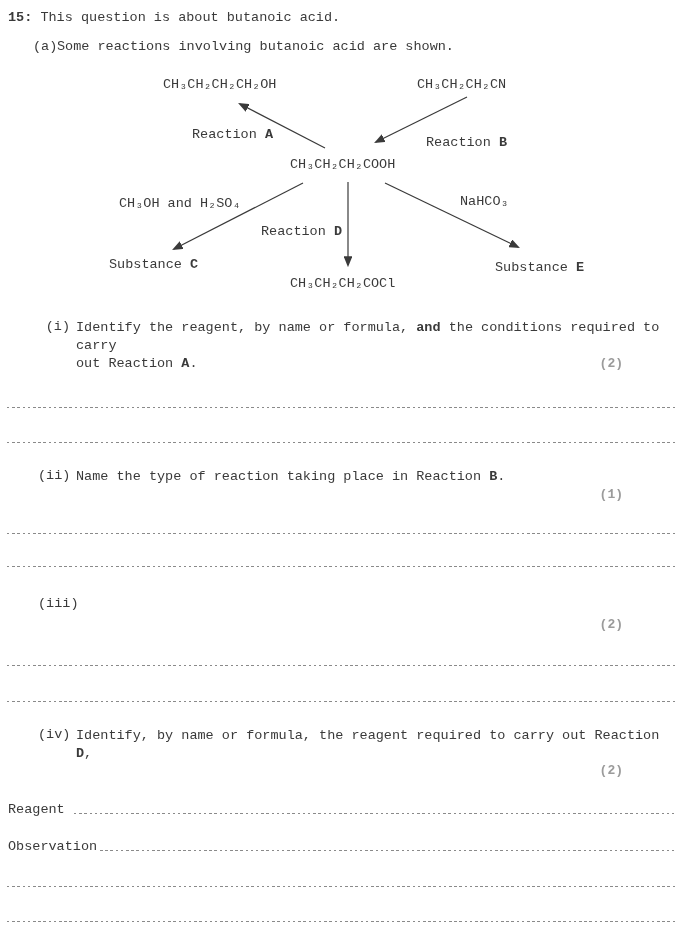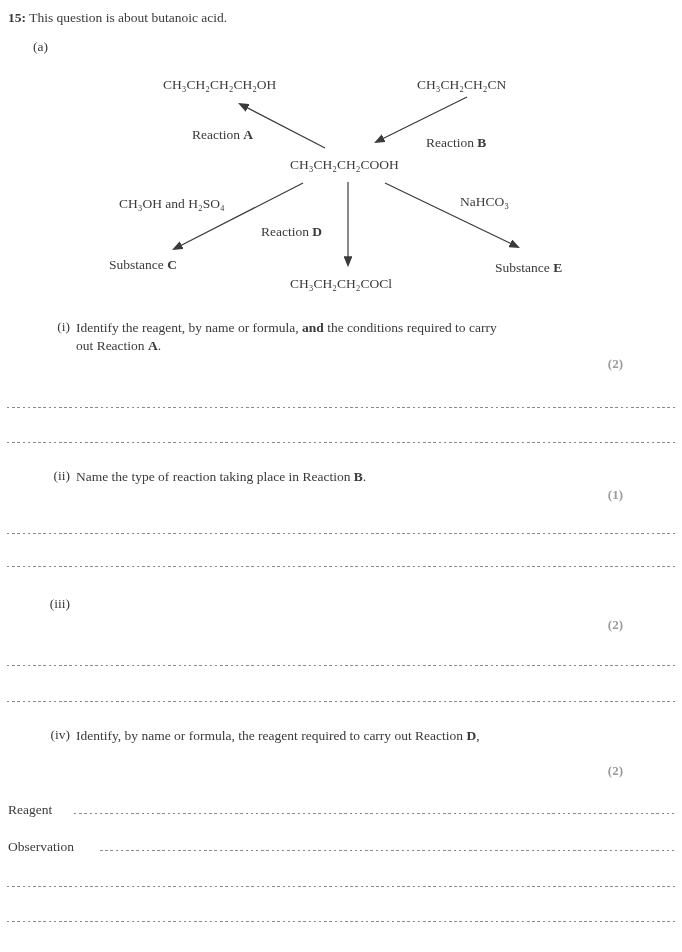--- a/index.html
+++ b/index.html
@@ -1,20 +1,20 @@
 <!DOCTYPE html>
 <html><head>
 <meta charset="utf-8">
 <style>
   html,body{margin:0;padding:0;background:#ffffff;}
   .page{
     position:relative;
     width:682px;height:952px;
     background:#ffffff;
-    font-family:Liberation Serif, serif;
+    font-family:Liberation Mono, monospace;
     color:#3a3a3a;
     font-size:13.5px;
     overflow:hidden;
     border-radius:6px;
   }
   .abs{position:absolute;white-space:nowrap;}
   .b{font-weight:700;}
   .seg-b{font-weight:700;}
   .q-label{
     position:absolute;left:38px;width:32px;text-align:right;
@@ -36,20 +36,21 @@
 </head>
 <body>
 
 <div class="page">
 
   <div class="abs" style="left:8px;top:10px;">
     <span class="b">15:</span>
     <span>This question is about butanoic acid.</span>
   </div>
   <span class="abs" style="left:33px;top:39px;">(a)</span>
+  <span class="abs" style="left:57px;top:39px;">Some reactions involving butanoic acid are shown.</span>
 
   <svg class="arrows" width="682" height="952" viewBox="0 0 682 952">
     <defs>
       <marker id="ah" viewBox="0 0 10 8" refX="8" refY="4" markerWidth="9" markerHeight="7.2" orient="auto-start-reverse">
         <path d="M0,0 L10,4 L0,8 z" fill="#3a3a3a"></path>
       </marker>
     </defs>
     <line x1="325" y1="148" x2="240" y2="104" stroke="#3a3a3a" stroke-width="1.2" marker-end="url(#ah)"></line>
     <line x1="467" y1="97" x2="376" y2="142" stroke="#3a3a3a" stroke-width="1.2" marker-end="url(#ah)"></line>
     <line x1="303" y1="183" x2="174" y2="249" stroke="#3a3a3a" stroke-width="1.2" marker-end="url(#ah)"></line>

